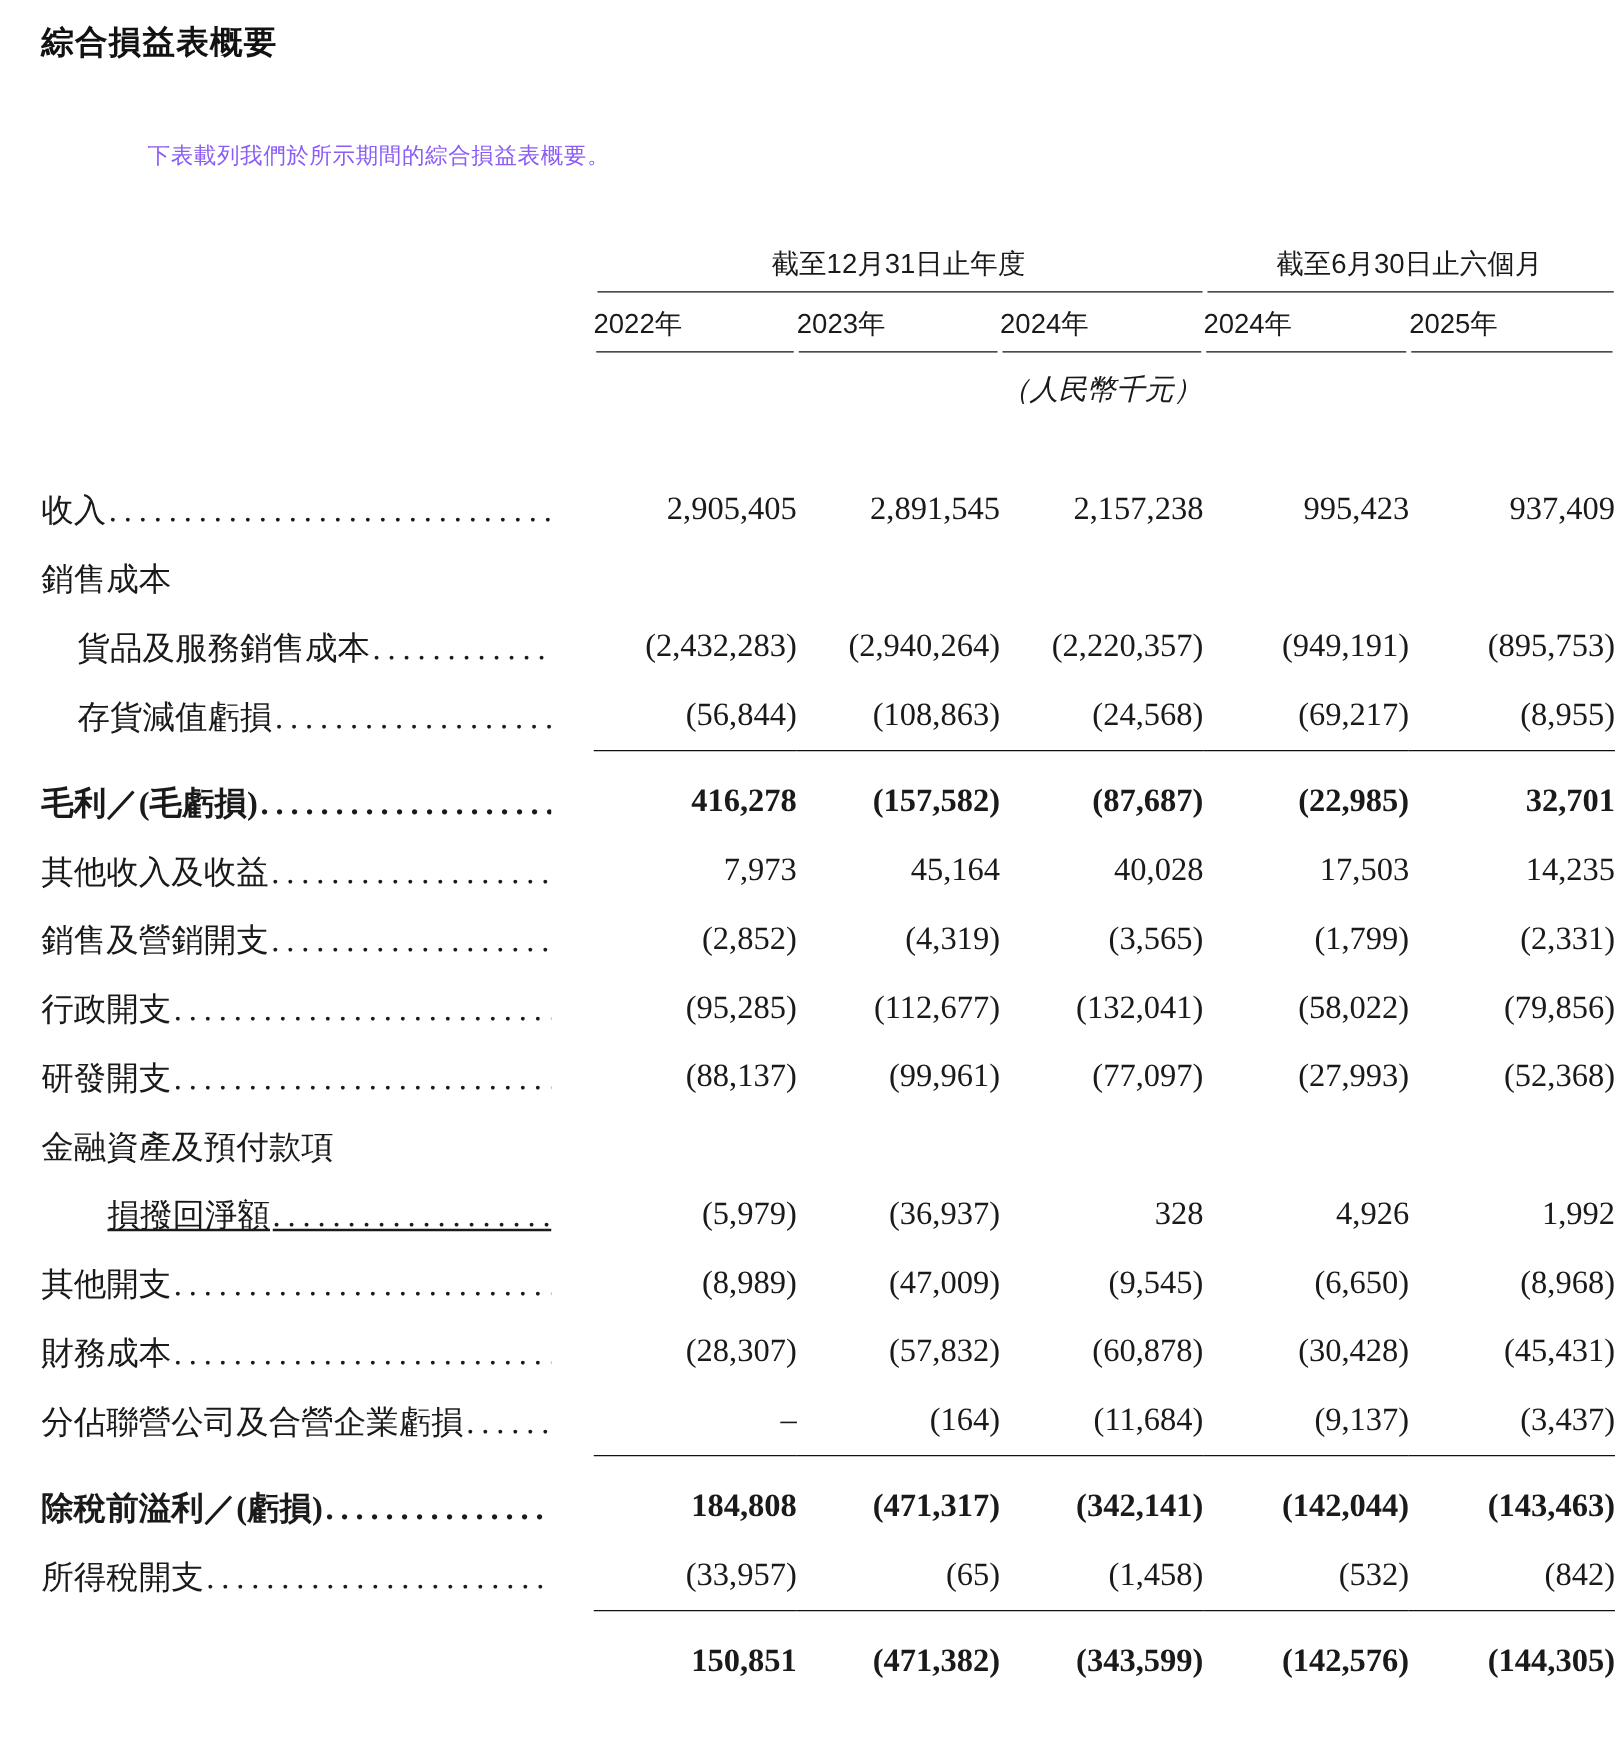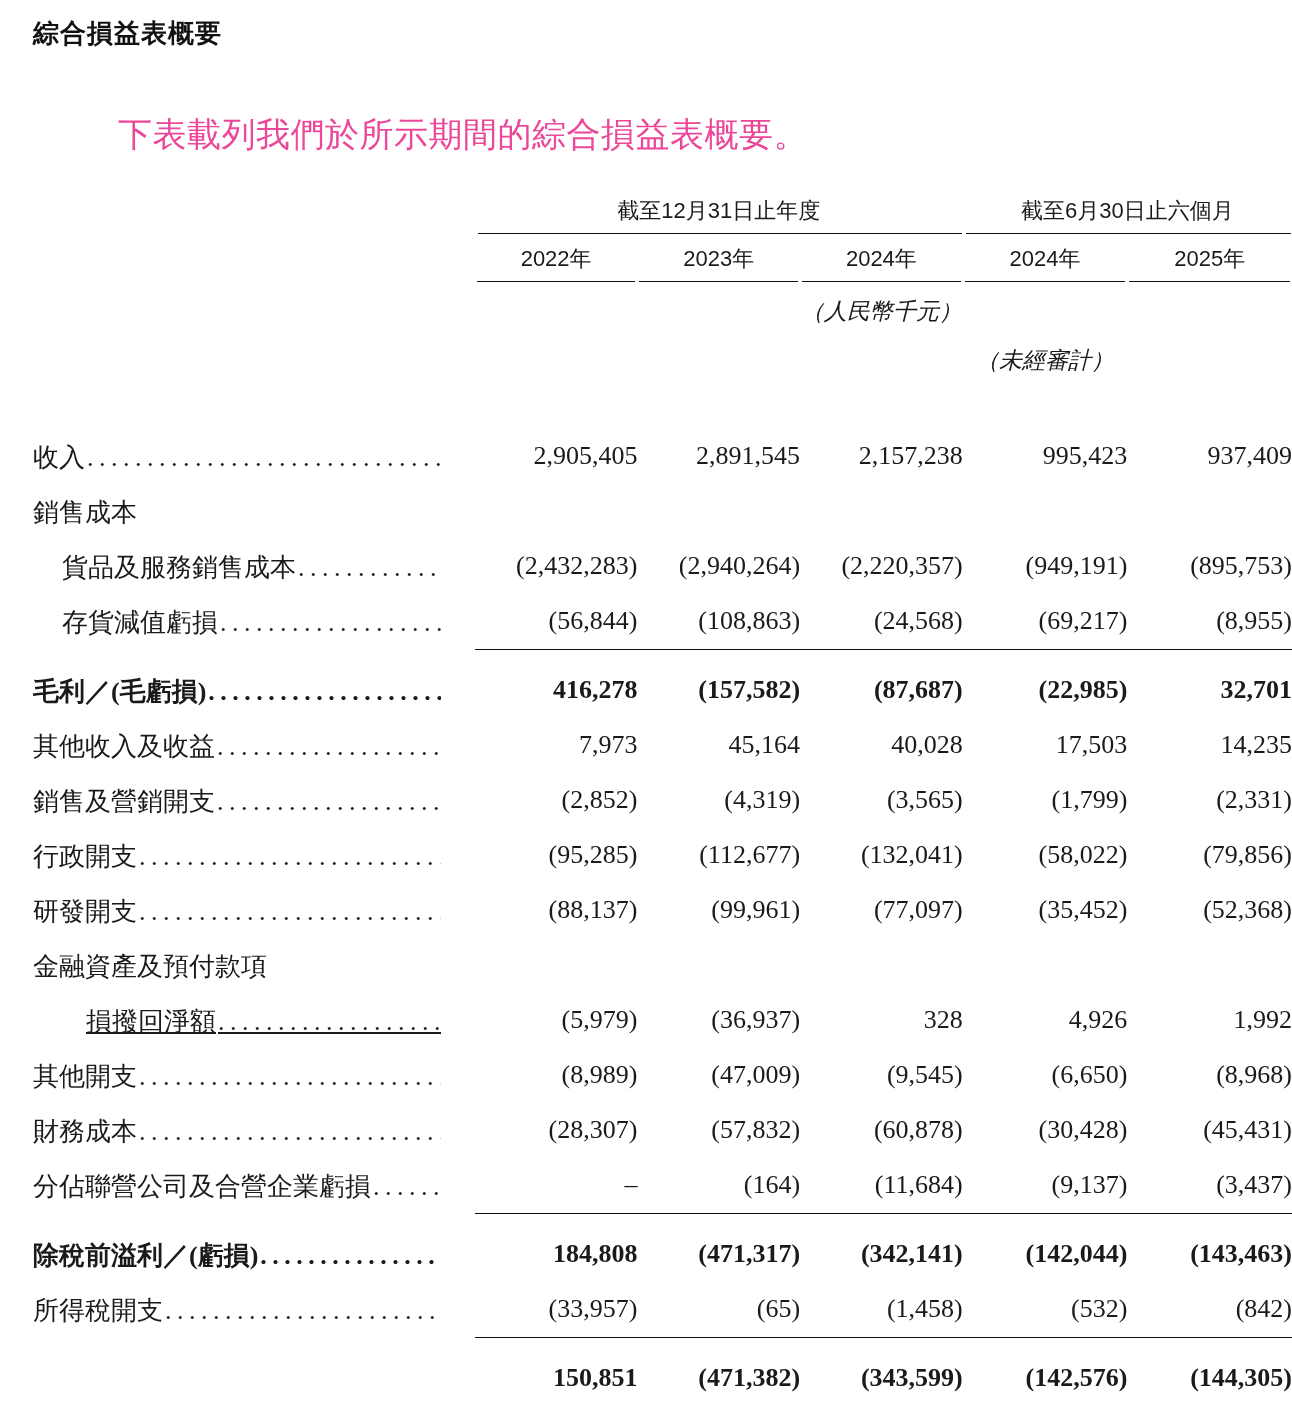--- a/index.html
+++ b/index.html
@@ -35,22 +35,22 @@
     font-size: 26px;
     letter-spacing: 1px;
     color: #121212;
     white-space: nowrap;
   }
 
   .intro-para {
     position: absolute;
     left: 118px;
     top: 112px;
-    font-size: 34px;
-    color: #ec4899;
+    font-size: 18px;
+    color: #8b5cf6;
     white-space: nowrap;
     letter-spacing: 0.5px;
   }
 
   
   .fin-table {
     position: absolute;
     left: 0;
     top: 196px;
     width: 1292px;
@@ -82,21 +82,21 @@
   }
   .grp-rule {
     height: 2px;
   }
   .grp-rule .rule-inner {
     border-top: 1.6px solid #111;
     height: 0;
     margin: 0 1px 0 3px;
   }
   .year-head {
-    text-align: center;
+    text-align: left;
     font-family: "Liberation Sans", "DejaVu Sans", sans-serif;
     font-weight: bold;
     font-size: 22px;
     padding-top: 10px !important;
     padding-bottom: 7px !important;
     white-space: nowrap;
   }
   .year-rule .rule-inner {
     border-top: 1.6px solid #111;
     height: 0;
@@ -227,28 +227,20 @@
           </td>
         </tr>
         <tr class="unit-row">
           <td></td>
           <td></td>
           <td></td>
           <td>（人民幣千元）</td>
           <td></td>
           <td></td>
         </tr>
-        <tr class="unaud-row">
-          <td></td>
-          <td></td>
-          <td></td>
-          <td></td>
-          <td>（未經審計）</td>
-          <td></td>
-        </tr>
         <tr>
           <td colspan="6" style="height: 40px;"></td>
         </tr>
         <tr class="data-row">
           <td class="row-label">
             <div class="lbl-flex">
               <span class="lbl-text">收入</span>
               <span class="leader">............................................................</span>
             </div>
           </td>
@@ -369,21 +361,21 @@
         <tr class="data-row">
           <td class="row-label">
             <div class="lbl-flex">
               <span class="lbl-text">研發開支</span>
               <span class="leader">............................................................</span>
             </div>
           </td>
           <td class="num">(88,137)</td>
           <td class="num">(99,961)</td>
           <td class="num">(77,097)</td>
-          <td class="num">(35,452)</td>
+          <td class="num">(27,993)</td>
           <td class="num">(52,368)</td>
         </tr>
         <tr class="data-row">
           <td class="row-label noleader">
             <div class="lbl-flex">
               <span class="lbl-text">金融資產及預付款項</span>
             </div>
           </td>
           <td class="num"></td>
           <td class="num"></td>

